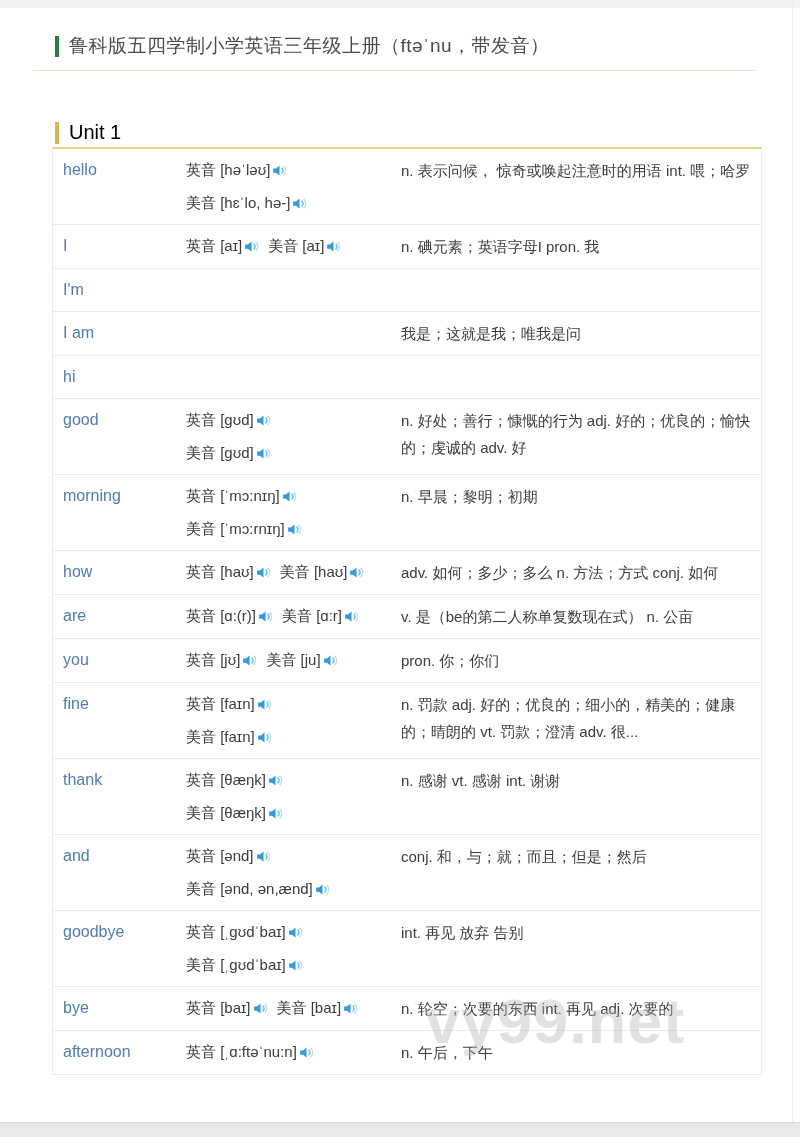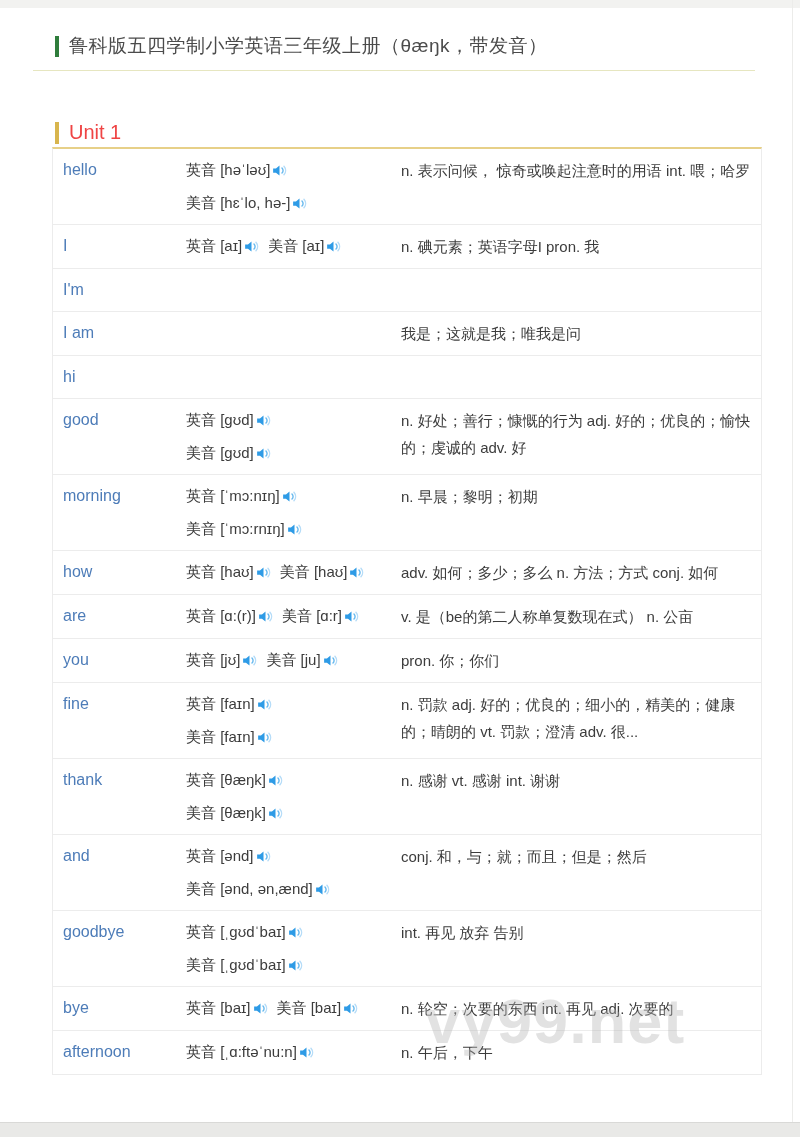--- a/index.html
+++ b/index.html
@@ -34,21 +34,21 @@
     background: #e6e6c0;
   }
   .unit-header {
     position: absolute; left: 55px; top: 121px;
     display: flex; align-items: center;
   }
   .unit-accent {
     width: 4px; height: 22px; margin-right: 10px;
     background: var(--accent-gold, #d8b54d);
   }
-  .unit-title { font-size: 20px; color: #ef4444; }
+  .unit-title { font-size: 20px; color: #000000; }
 
   .word-table {
     position: absolute; left: 52px; top: 147px; width: 710px;
     border-top: 2px solid #e7d088;
     border-left: 1px solid #ececec;
     border-right: 1px solid #ececec;
     border-bottom: 1px solid #ececec;
     background: transparent;
   }
   .word-row {
@@ -95,21 +95,21 @@
   }
 </style>
 </head>
 <body>
 
 <div class="top-strip"></div>
 <div class="right-edge"></div>
 
 <div class="page-header">
   <span class="title-accent"></span>
-  <span class="page-title">鲁科版五四学制小学英语三年级上册（θæŋk，带发音）</span>
+  <span class="page-title">鲁科版五四学制小学英语三年级上册（ftəˈnu，带发音）</span>
 </div>
 <div class="title-underline"></div>
 
 <div class="unit-header">
   <span class="unit-accent"></span>
   <span class="unit-title">Unit 1</span>
 </div>
 
 <div class="word-table" id="word-table">
     <div class="word-row">

